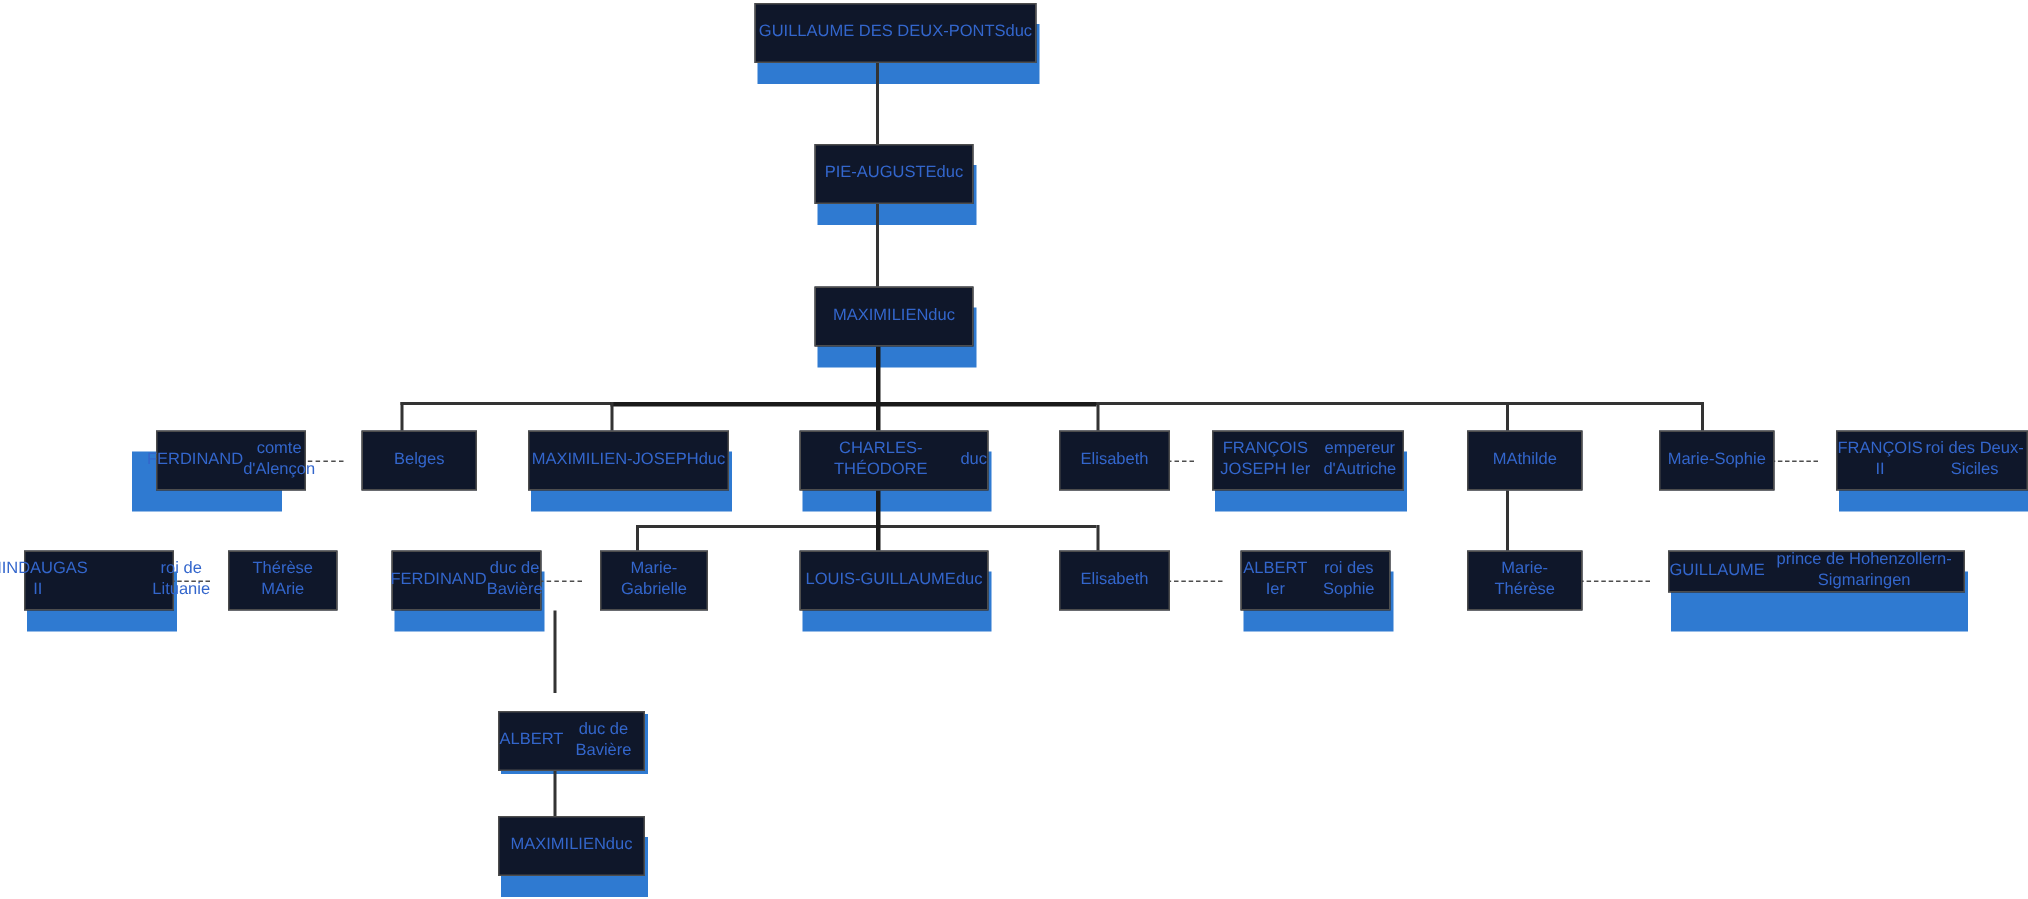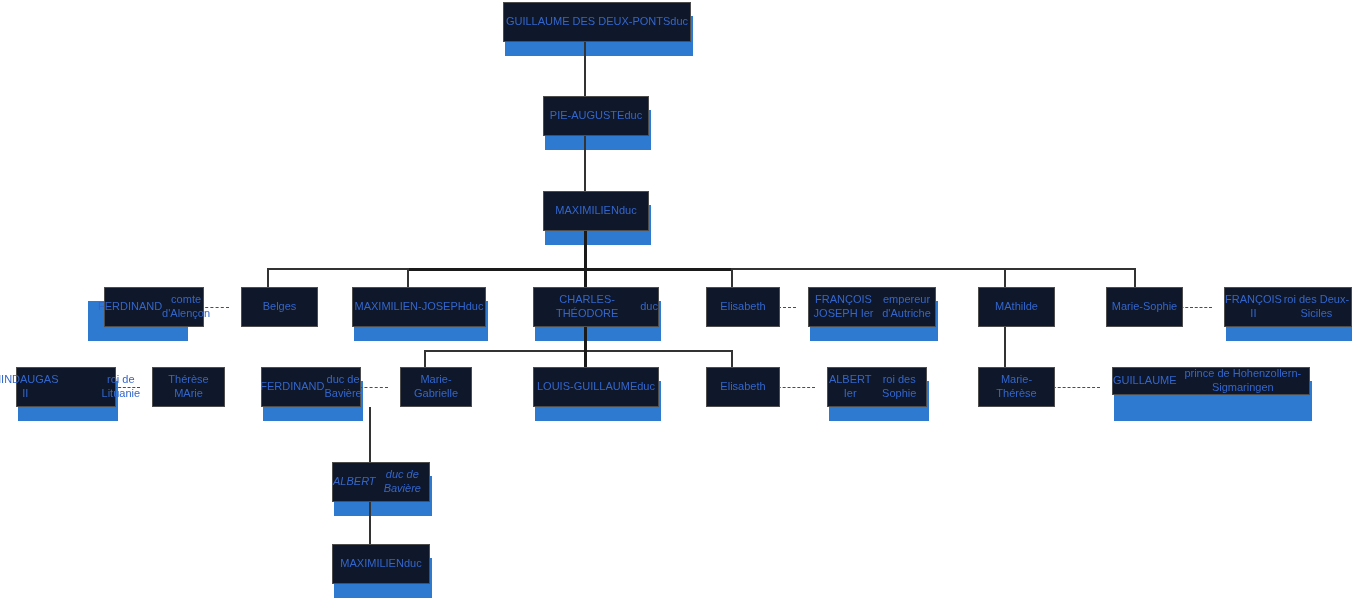--- a/index.html
+++ b/index.html
@@ -190,21 +190,21 @@
       <div class="node" style="left: 966px; top: 367px; width: 77px; height: 40px;">
         <span class="nm">Marie-
 Thérèse</span>
       </div>
       <div class="shadow" style="left: 1114px; top: 381px; width: 198px; height: 40px;"></div>
       <div class="node" style="left: 1100px; top: 367px; width: 198px; height: 28px;">
         <span class="nm">GUILLAUME</span>
         <span class="ti">prince de Hohenzollern-Sigmaringen</span>
       </div>
       <div class="shadow" style="left: 334px; top: 476px; width: 98px; height: 40px;"></div>
-      <div class="node" style="left: 320px; top: 462px; width: 98px; height: 40px; font-style: italic;">
+      <div class="node" style="left: 320px; top: 474px; width: 98px; height: 40px;">
         <span class="nm">ALBERT</span>
         <span class="ti">duc de Bavière</span>
       </div>
       <div class="shadow" style="left: 334px; top: 558px; width: 98px; height: 40px;"></div>
       <div class="node" style="left: 320px; top: 544px; width: 98px; height: 40px;">
         <span class="nm">MAXIMILIEN</span>
         <span class="ti">duc</span>
       </div>
     </div>
 </div>

